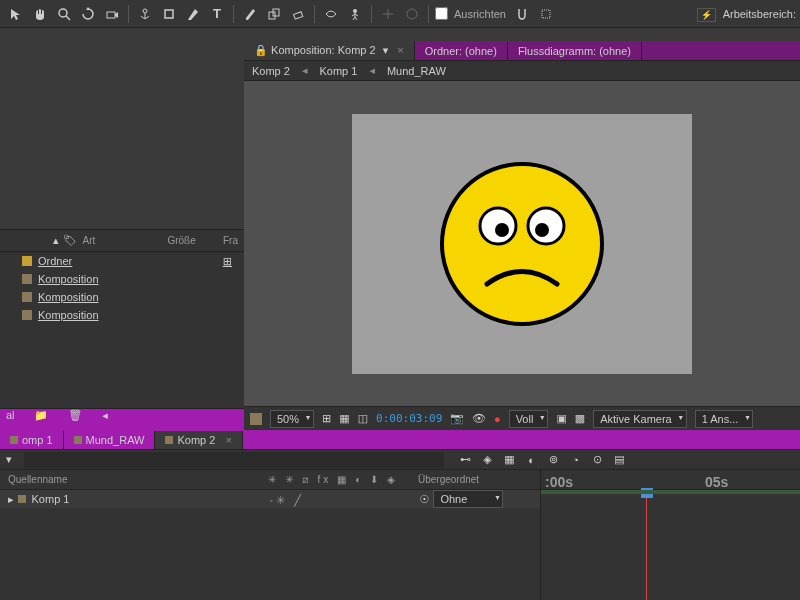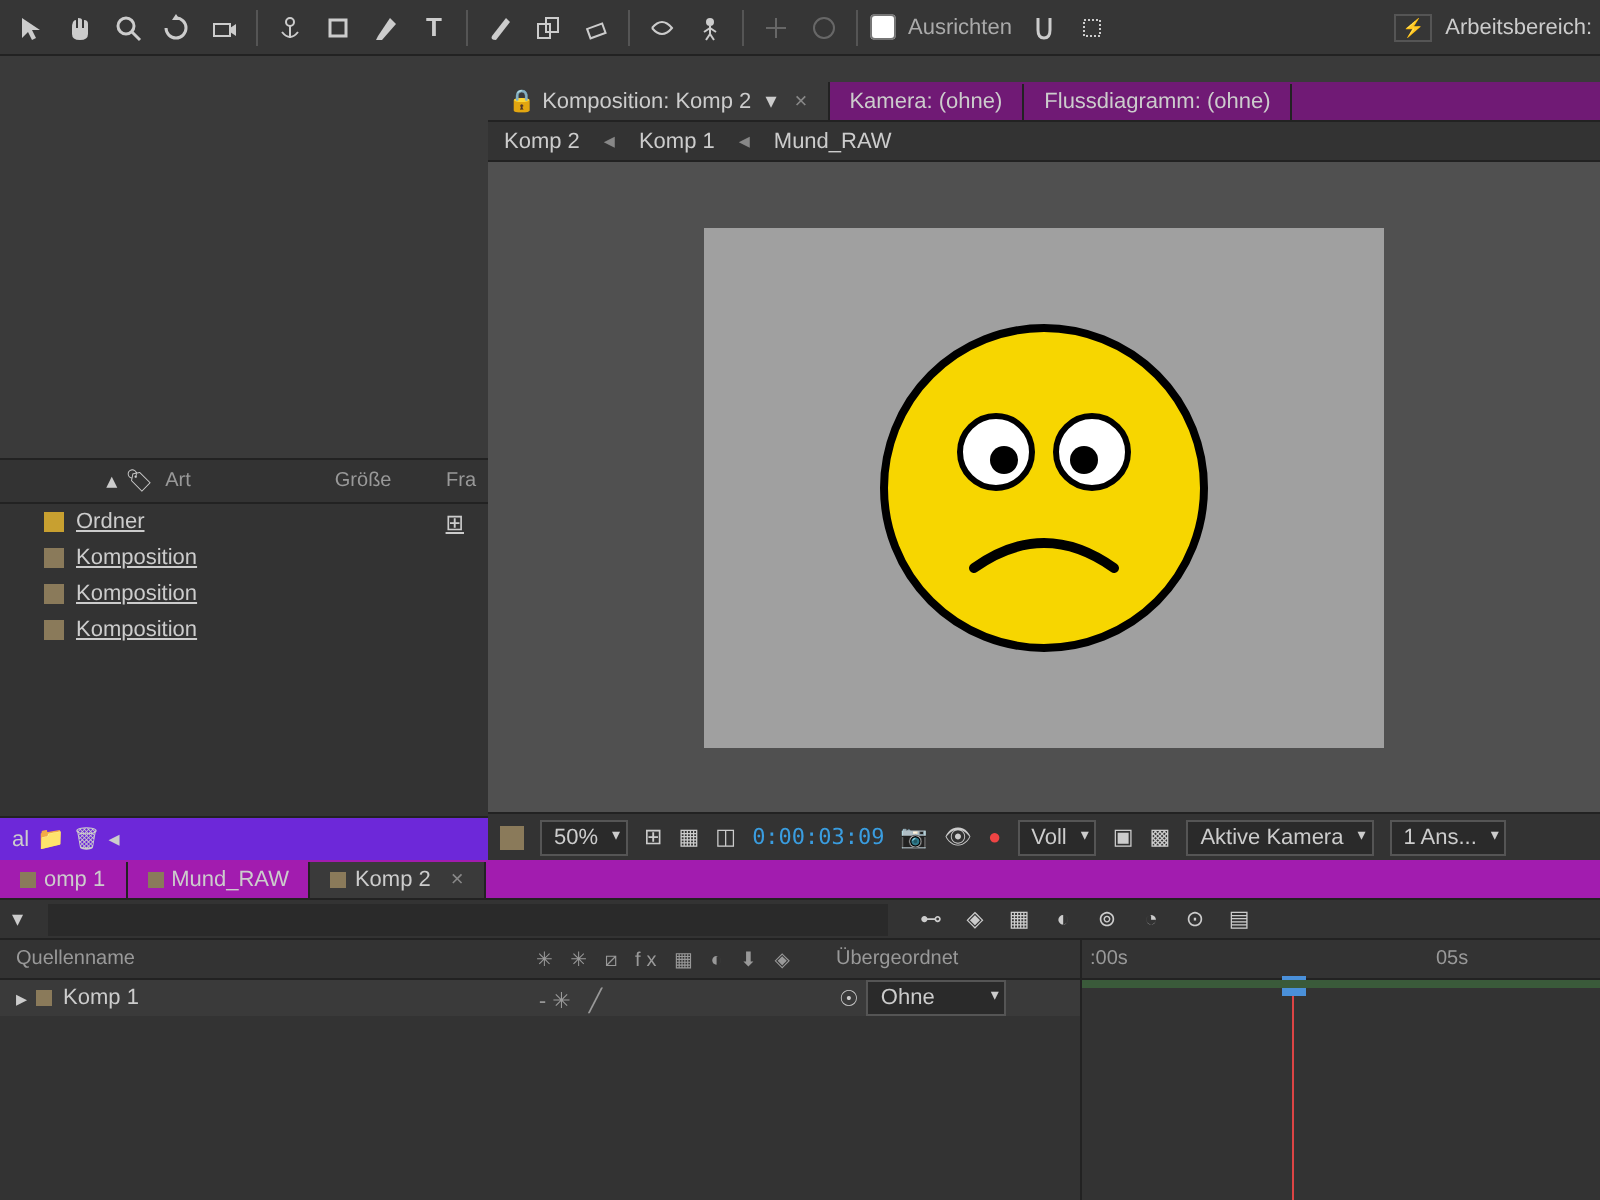--- a/index.html
+++ b/index.html
@@ -14,21 +14,21 @@
 .main-area { display: flex; height: 402px; }
 .left-panel { width: 244px; background: #3a3a3a; display: flex; flex-direction: column; }
 .left-header { height: 18px; background: #333; padding: 2px 6px; color: #999; border-bottom: 1px solid #222; }
 .left-empty { flex: 1; background: #3a3a3a; border-bottom: 1px solid #222; }
 .project-panel { height: 200px; background: #3a3a3a; display: flex; flex-direction: column; }
 .proj-header { height: 22px; background: #333; display: flex; align-items: center; padding: 0 6px; border-bottom: 1px solid #222; }
 .col-label { color: #999; font-size: 10px; }
 .proj-list { flex: 1; background: #333; text-decoration: underline; }
 .proj-item { height: 18px; display: flex; align-items: center; padding: 0 6px 0 22px; }
 .proj-swatch { width: 10px; height: 10px; margin-right: 6px; }
-.proj-footer { height: 22px; background: #6d28d9; display: flex; align-items: center; padding: 0 6px; border-top: 1px solid #222; gap: 4px; }
+.proj-footer { height: 22px; background: #a21caf; display: flex; padding: 0 6px; border-top: 1px solid #222; gap: 20px; }
 
 .right-panel { flex: 1; background: #3a3a3a; display: flex; flex-direction: column; }
 .panel-tabs { height: 20px; background: #701a75; display: flex; align-items: flex-end; border-bottom: 1px solid #222; margin-top: 13px; }
 .panel-tab { padding: 3px 10px; color: #999; border-right: 1px solid #222; position: relative; }
 .panel-tab.active { background: #3a3a3a; color: #ccc; }
 .tab-close { margin-left: 6px; color: #888; }
 .comp-lock { width: 14px; display: inline-block; text-align: center; }
 .breadcrumb { height: 20px; background: #333; display: flex; align-items: center; padding: 0 8px; gap: 12px; border-bottom: 1px solid #222; }
 .bc-item { color: #ccc; }
 .bc-sep { color: #888; }
@@ -48,21 +48,21 @@
 .tl-search { flex: 1; max-width: 420px; background: #2a2a2a; height: 16px; margin: 0 6px; }
 .tl-icons { display: flex; gap: 6px; padding: 0 8px; }
 .tl-icon { width: 16px; height: 16px; display: flex; align-items: center; justify-content: center; }
 .tl-body { flex: 1; display: flex; }
 .tl-left { width: 540px; background: #333; }
 .tl-header-row { height: 20px; display: flex; align-items: center; padding: 0 8px; background: #333; border-bottom: 1px solid #222; }
 .tl-col-h { color: #999; font-size: 10px; }
 .layer-row { height: 18px; display: flex; align-items: center; padding: 0 8px; background: #3a3a3a; }
 .tl-right { flex: 1; background: #333; border-left: 1px solid #222; position: relative; }
 .ruler { height: 20px; background: #333; border-bottom: 1px solid #222; position: relative; }
-.ruler-tick { position: absolute; top: 4px; font-size: 10px; color: #999; }
+.ruler-tick { position: absolute; top: 4px; font-size: 14px; color: #999; font-weight: bold; }
 .playhead { position: absolute; top: 18px; width: 12px; height: 10px; background: #4a90d9; left: 100px; }
 .playhead::after { content:""; position:absolute; top:10px; left:5px; width:1px; height:130px; background:#d44; }
 .work-area { position: absolute; top: 20px; left: 0; right: 0; height: 4px; background: #3a5a3a; }
 svg { display: block; }
 </style>
 </head>
 <body>
 
 <div class="toolbar">
   <div class="tool-icon">
@@ -217,21 +217,21 @@
   </div>
 
   <div class="right-panel">
     <div class="panel-tabs">
       <div class="panel-tab active">
         <span class="comp-lock">🔒</span>
         <span>Komposition: Komp 2</span>
         <span style="margin-left:4px">▾</span>
         <span class="tab-close">×</span>
       </div>
-      <div class="panel-tab"><span>Kamera: (ohne)</span></div>
+      <div class="panel-tab"><span>Ordner: (ohne)</span></div>
       <div class="panel-tab"><span>Flussdiagramm: (ohne)</span></div>
     </div>
     <div class="breadcrumb">
       <span class="bc-item">Komp 2</span>
       <span class="bc-sep">◂</span>
       <span class="bc-item">Komp 1</span>
       <span class="bc-sep">◂</span>
       <span class="bc-item">Mund_RAW</span>
     </div>
     <div class="viewport">
@@ -307,19 +307,19 @@
         <span class="tl-swatch" style="background:#8a7a5a;margin-right:6px"></span>
         <span style="width:238px">Komp 1</span>
         <span style="width:150px;letter-spacing:3px;color:#999">⁃✳ ╱</span>
         <span style="margin-right:4px">☉</span>
         <div class="vp-dropdown" style="width:70px"><span>Ohne</span></div>
       </div>
     </div>
     <div class="tl-right">
       <div class="ruler">
         <span class="ruler-tick" style="left:4px">:00s</span>
-        <span class="ruler-tick" style="left:177px">05s</span>
+        <span class="ruler-tick" style="left:164px">05s</span>
         <div class="playhead"></div>
       </div>
       <div class="work-area"></div>
     </div>
   </div>
 </div>
 
 </body></html>

